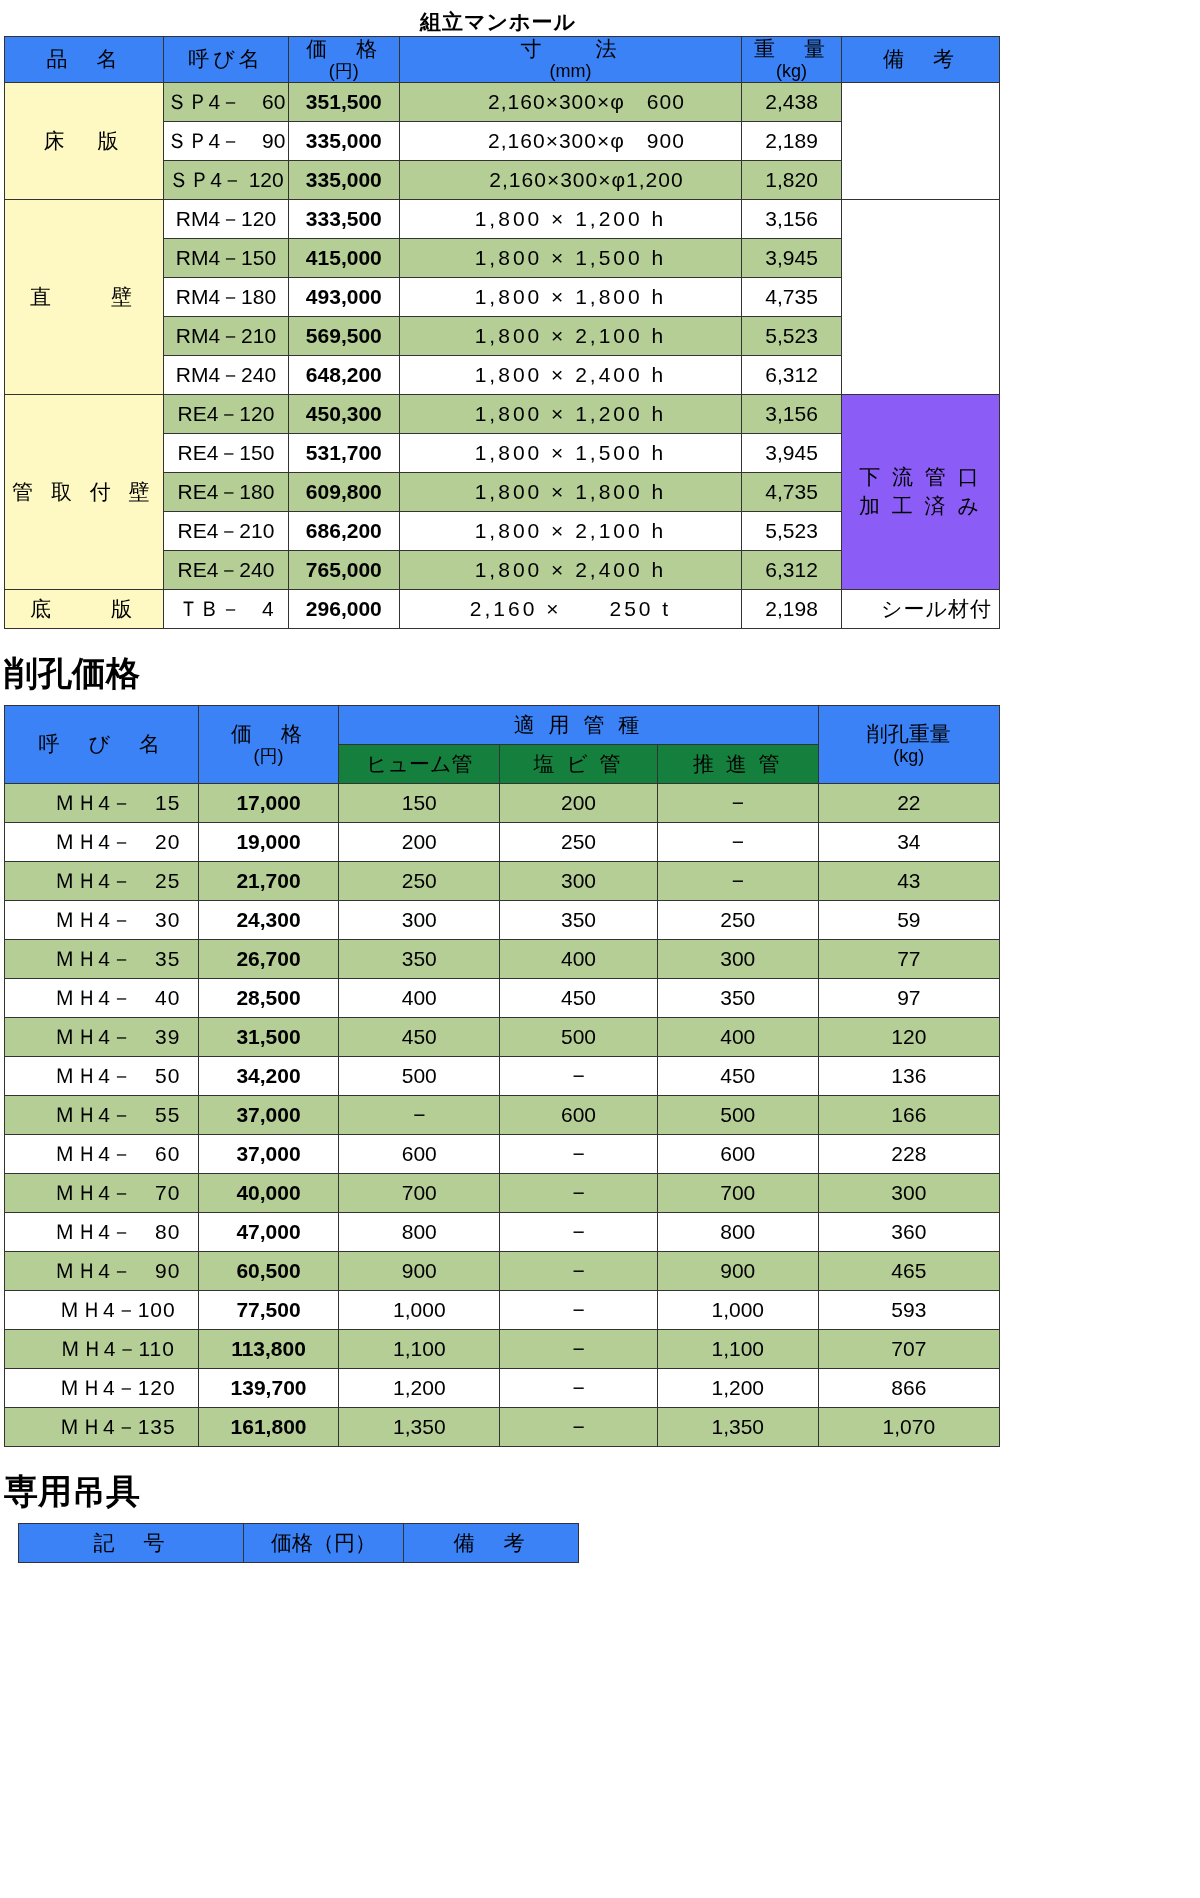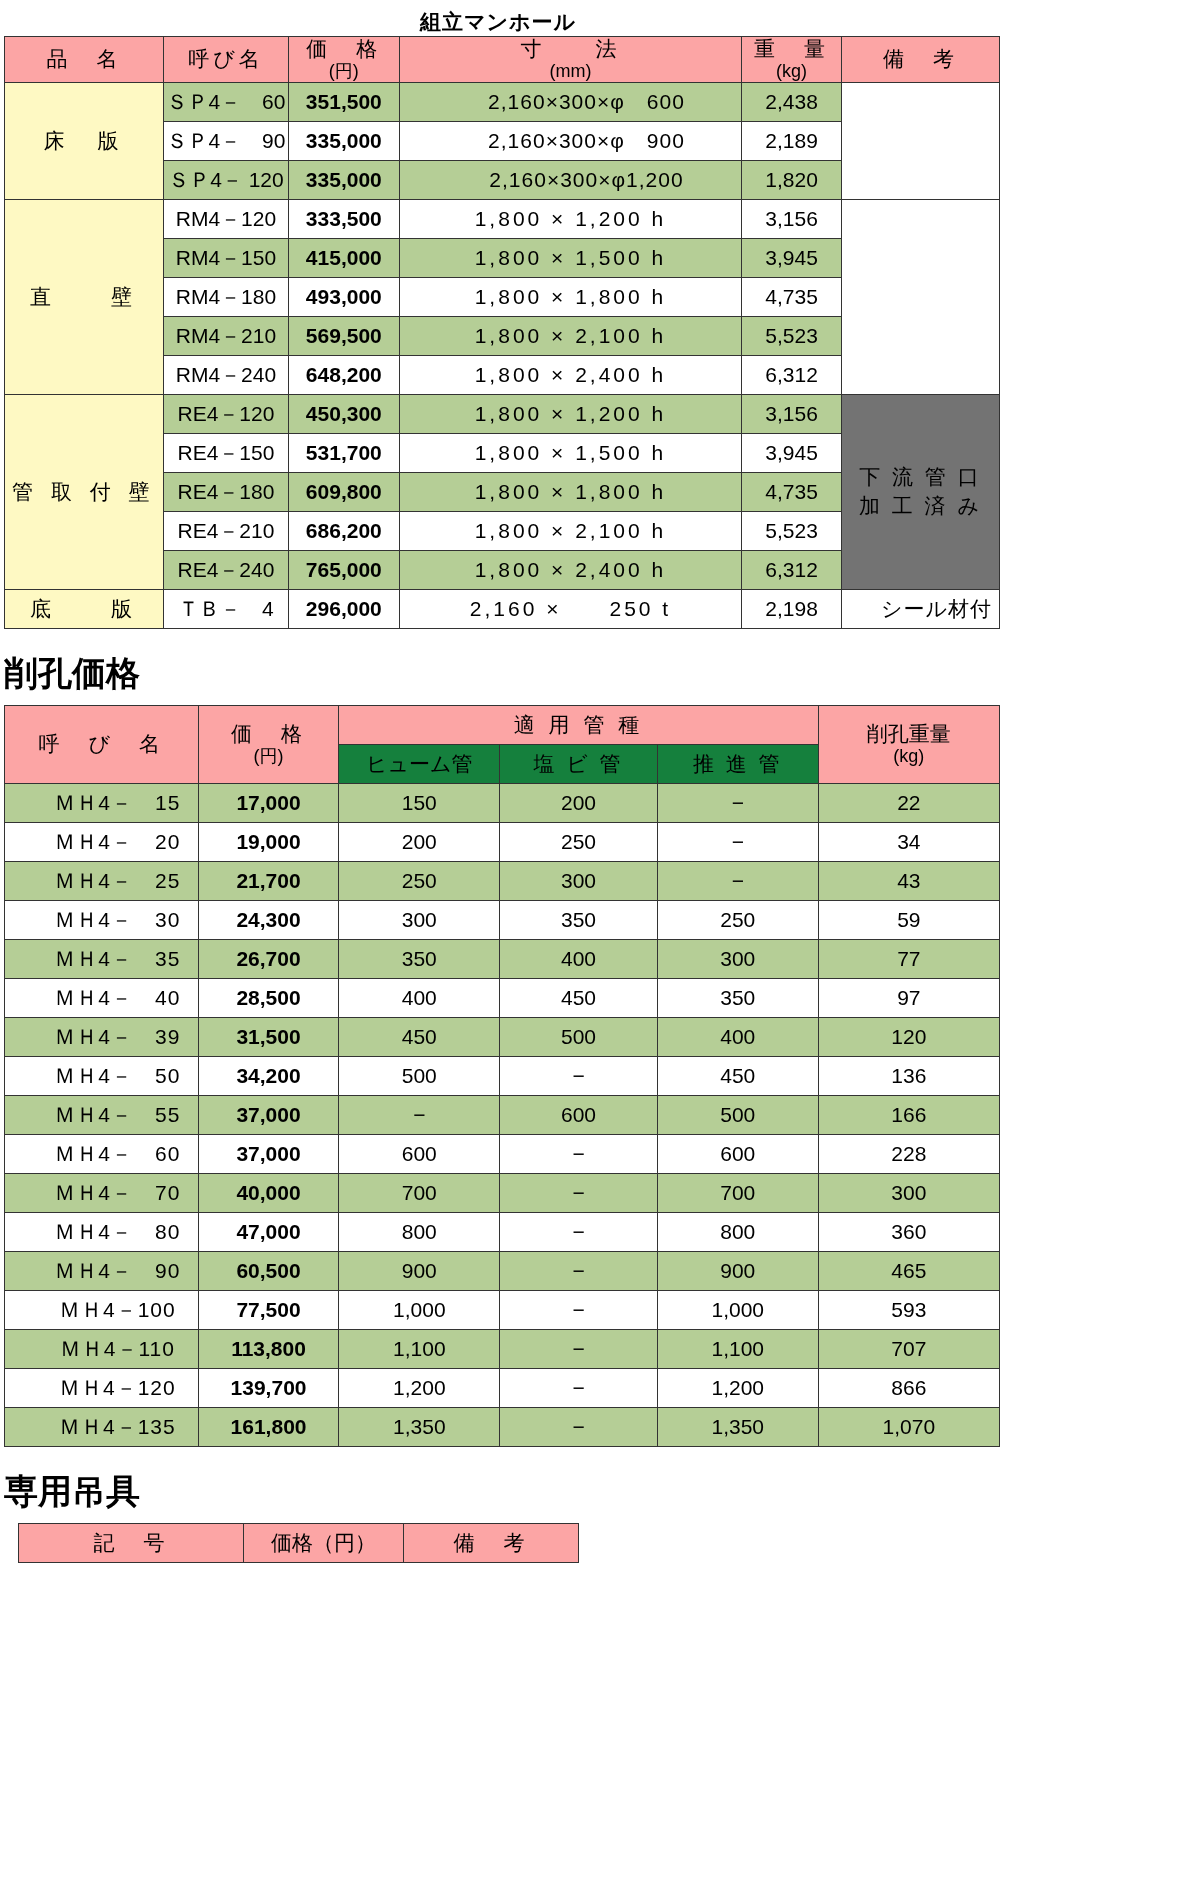--- a/index.html
+++ b/index.html
@@ -43,21 +43,21 @@
   td, th {
     border: 1px solid #333333;
     font-weight: normal;
     font-size: 21px;
     text-align: center;
     vertical-align: middle;
     padding: 0;
     height: 38px;
   }
   .hdr {
-    background: #fca5a5;
+    background: #3b82f6;
     font-size: 21px;
     letter-spacing: 4px;
   }
   .namecell {
     background: #fef9c3;
     letter-spacing: 6px;
   }
   .green {
     background: #b5ce96;
   }
@@ -75,21 +75,21 @@
     padding-left: 32px;
   }
   .small {
     font-size: 18px;
   }
   .tbl1 { margin-left: 4px; }
   .tbl2 { margin-left: 4px; }
   .tbl3 { margin-left: 18px; }
   .two-line { line-height: 1.15; }
   .hdr-sub { background: #15803d; }
-  .remark-cell { background: #737373; letter-spacing: 3px; line-height: 1.35; }
+  .remark-cell { background: #8b5cf6; letter-spacing: 3px; line-height: 1.35; }
 </style>
 </head>
 <body>
 
 <div class="page">
 
   <div class="doc-title">組立マンホール</div>
 
 
   <table class="tbl1">

